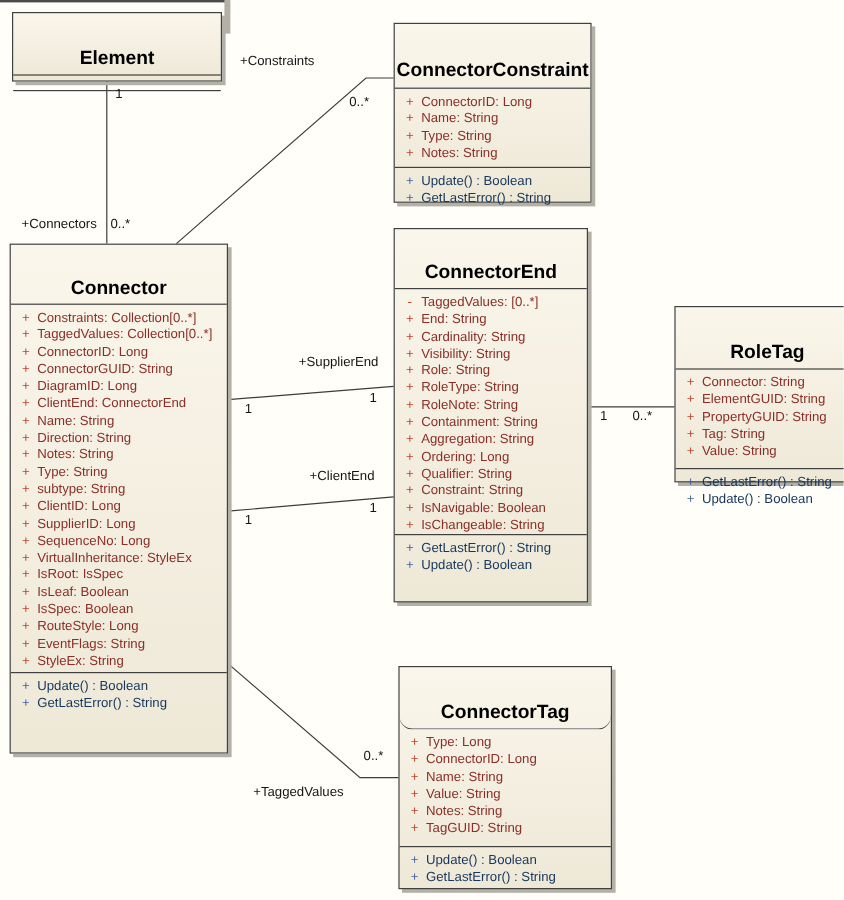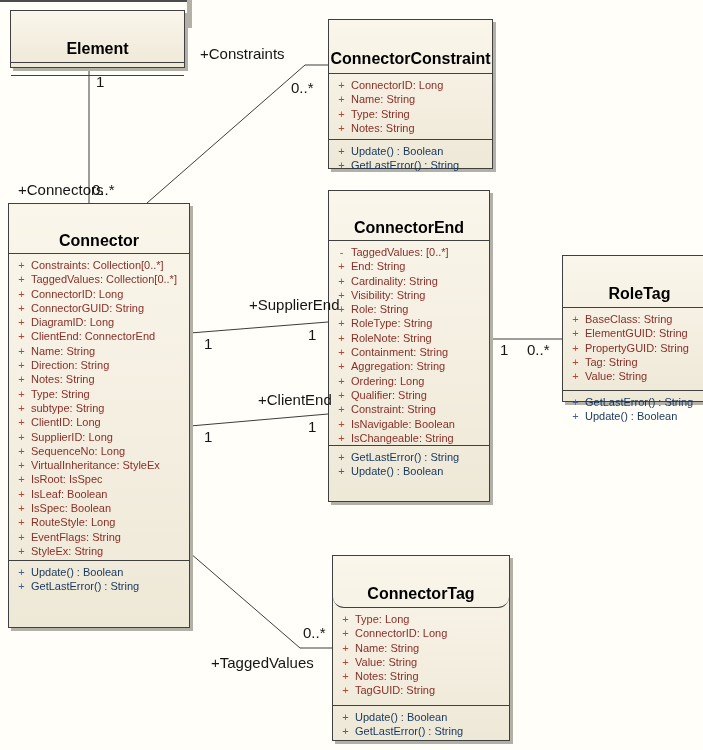--- a/index.html
+++ b/index.html
@@ -25,21 +25,21 @@
   .compartment.attrs{flex:0 0 auto;border-bottom:1px solid var(--border,#404040);}
   .compartment.ops{flex:1 1 auto;}
   .row{display:flex;font-size:11px;line-height:14.3px;white-space:nowrap;}
   .row .vis{flex:0 0 auto;width:9px;margin-left:8px;text-align:center;}
   .row .txt{margin-left:5px;}
   .attrs .vis{color:var(--attribute-vis,#C0432F);}
   .attrs .txt{color:var(--attribute-text,#8A2F27);}
   .ops  .vis{color:var(--operation-vis,#3F5FA6);}
   .ops  .txt{color:var(--operation-text,#16365C);}
 
-  .lbl{position:absolute;font-size:15px;color:#151515;white-space:nowrap;}
+  .lbl{position:absolute;font-size:11px;color:#151515;white-space:nowrap;}
   .artifact{position:absolute;}
 </style>
 </head>
 <body>
 
 <div id="canvas">
 
   <svg id="wires">
     <polyline points="89,68 89,203"></polyline>
     <polyline points="147,203 305,65 328,65"></polyline>
@@ -271,21 +271,21 @@
         </div>
       </div>
   </div>
 
   <div class="uml-class" style="left:562px;top:255px;width:155px;height:147px;">
     <div class="uml-title" style="height:27px;">RoleTag</div>
     <div class="compartment attrs" style="height:83px;">
 
     <div class="row">
           <span class="vis">+</span>
-          <span class="txt">BaseClass: String</span>
+          <span class="txt">Connector: String</span>
         </div>
         <div class="row">
           <span class="vis">+</span>
           <span class="txt">ElementGUID: String</span>
         </div>
         <div class="row">
           <span class="vis">+</span>
           <span class="txt">PropertyGUID: String</span>
         </div>
         <div class="row">

